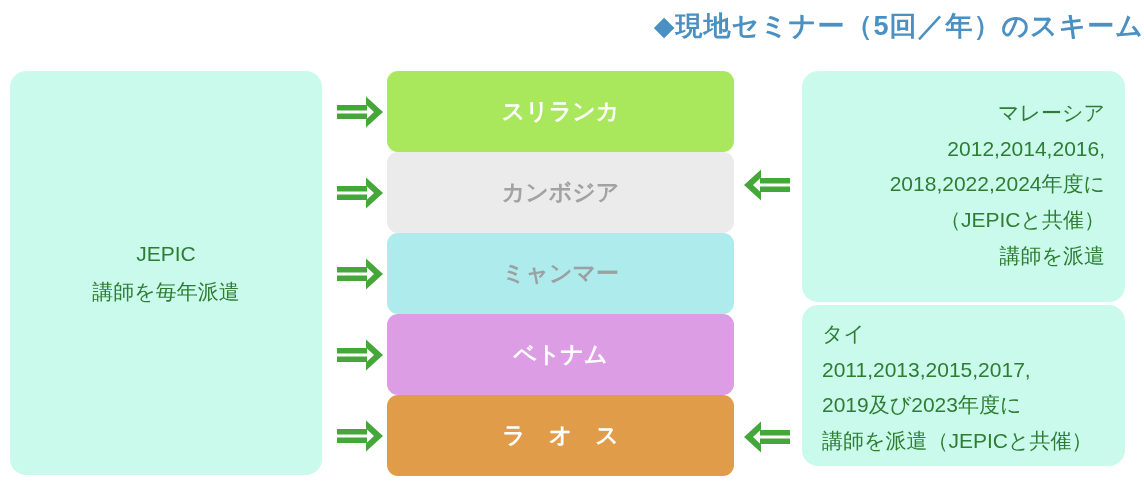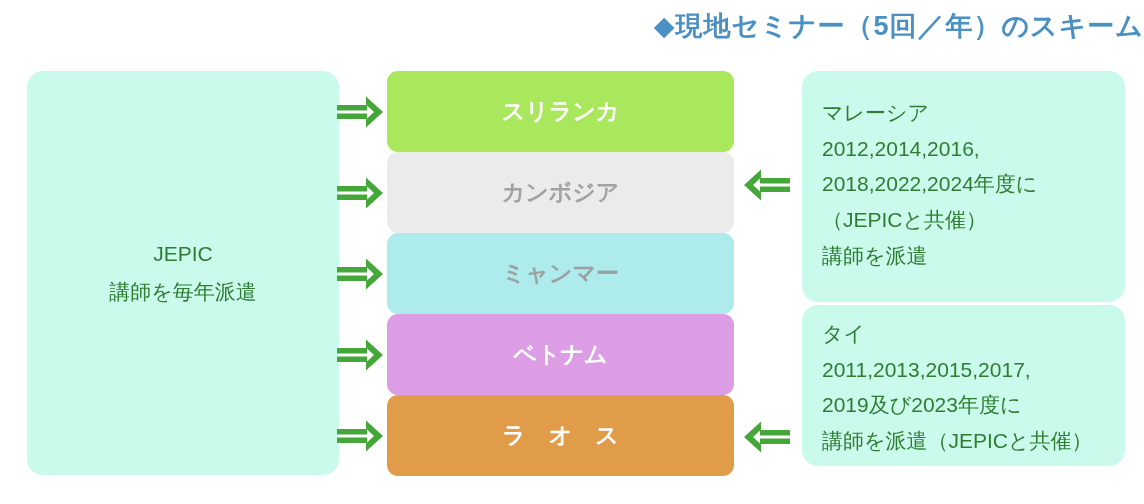--- a/index.html
+++ b/index.html
@@ -15,21 +15,21 @@
     position: absolute;
     top: 8px; left: 0;
     width: 100%;
     text-align: right;
     font-size: 27px;
     font-weight: bold;
     letter-spacing: 1px;
   }
   .jepic-box {
     position: absolute;
-    left: 27px; top: 71px;
+    left: 10px; top: 71px;
     width: 312px; height: 404px;
     border-radius: 16px;
     display: flex;
     flex-direction: column;
     align-items: center;
     justify-content: center;
     font-size: 21px;
     line-height: 1.8;
     text-align: center;
   }
@@ -155,21 +155,21 @@
   </span>
 
   <span class="arrow left laos" style="color: rgb(69, 167, 57);">
     <svg width="48" height="36" viewBox="0 0 48 36" fill="currentColor">
       <rect x="0" y="11" width="30" height="5.5"></rect>
         <rect x="0" y="19.5" width="30" height="5.5"></rect>
       <polygon points="29,2.5 46,18 29,33.5 29,25.5 37,18 29,10.5"></polygon>
     </svg>
   </span>
 
-  <div class="note top" style="background-color: rgb(202, 250, 236); color: rgb(46, 125, 50);">
+  <div class="note top" style="background-color: rgb(202, 250, 236); color: rgb(46, 125, 50); text-align: right;">
     <div>マレーシア</div>
     <div>2012,2014,2016,</div>
     <div>2018,2022,2024年度に</div>
     <div>（JEPICと共催）</div>
     <div>講師を派遣</div>
   </div>
 
   <div class="note bottom" style="background-color: rgb(202, 250, 236); color: rgb(46, 125, 50);">
     <div>タイ</div>
     <div>2011,2013,2015,2017,</div>

